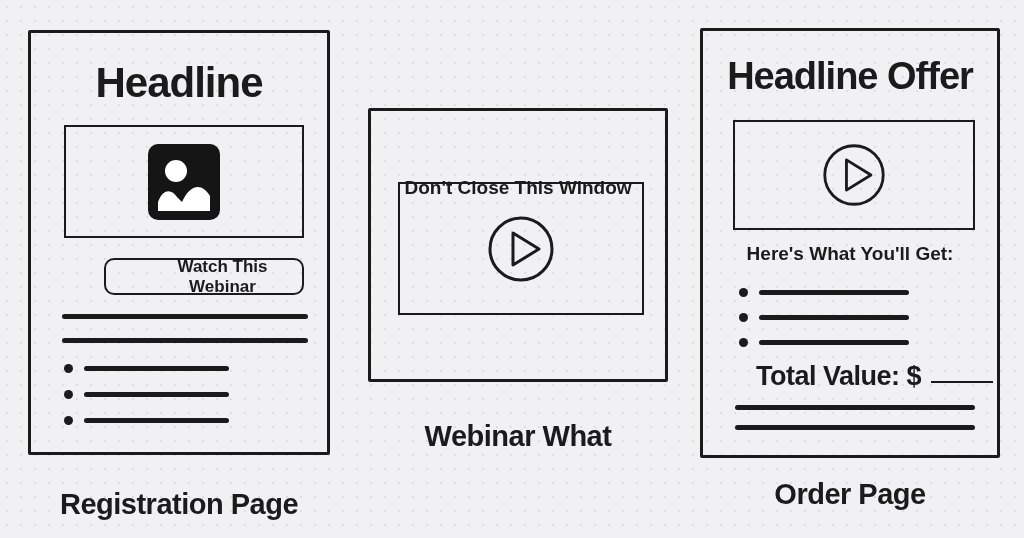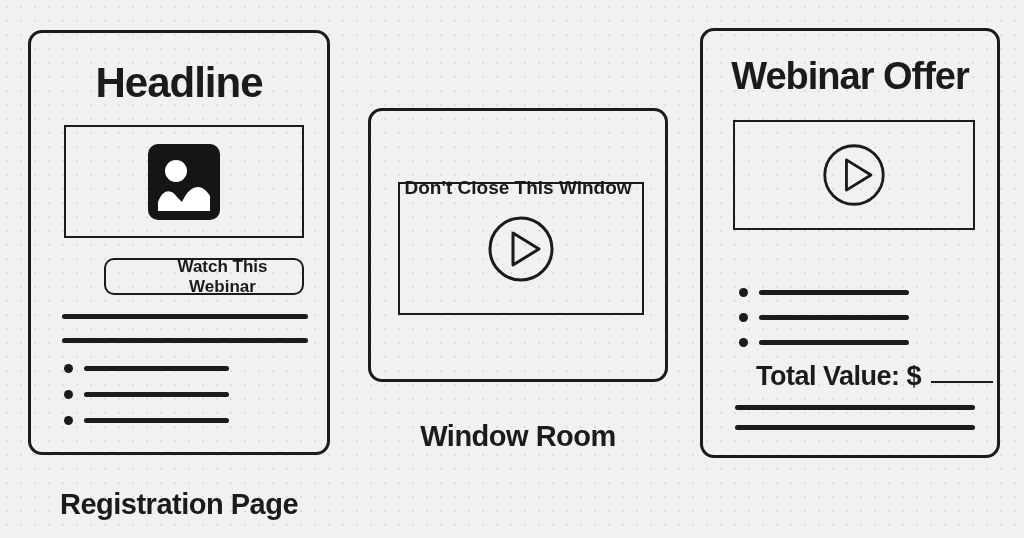--- a/index.html
+++ b/index.html
@@ -15,21 +15,21 @@
   }
   .stage{
     position:relative;width:1024px;height:538px;
     background-color:var(--background);
     background-image:radial-gradient(circle, rgba(130,130,150,0.18) 1px, transparent 1.2px);
     background-size:14px 14px;
   }
   .panel{
     position:absolute;
     border:3px solid var(--ink);
-    border-radius:14px;
+    border-radius:2px;
     background:transparent;
   }
   .panel-reg{left:28px;top:30px;width:302px;height:425px;}
   .panel-web{left:368px;top:108px;width:300px;height:274px;}
   .panel-ord{left:700px;top:28px;width:300px;height:430px;}
 
   .big-title{
     position:absolute;left:0;width:100%;
     text-align:center;font-weight:700;letter-spacing:-1px;
   }
@@ -147,34 +147,35 @@
 
     <div class="frame-box web-video-box">
       <span class="play-icon">
         <svg width="70" height="70" viewBox="0 0 70 70">
           <circle cx="35" cy="35" r="31" fill="none" stroke="#1b1b1b" stroke-width="3"></circle>
           <polygon points="27,19 53,35 27,51" fill="none" stroke="#1b1b1b" stroke-width="3" stroke-linejoin="round"></polygon>
         </svg>
       </span>
     </div>
   </section>
-  <div class="caption cap-web">Window Room</div>
+  <div class="caption cap-web">Webinar What</div>
 
   <section class="panel panel-ord">
-    <h1 class="big-title offer-title">Webinar Offer</h1>
+    <h1 class="big-title offer-title">Headline Offer</h1>
 
     <div class="frame-box ord-video-box">
       <span class="play-icon">
         <svg width="66" height="66" viewBox="0 0 70 70">
           <circle cx="35" cy="35" r="31" fill="none" stroke="#1b1b1b" stroke-width="3"></circle>
           <polygon points="27,19 53,35 27,51" fill="none" stroke="#1b1b1b" stroke-width="3" stroke-linejoin="round"></polygon>
         </svg>
       </span>
     </div>
 
+    <div class="small-heading ord-subtitle">Here's What You'll Get:</div>
 
     <div class="bullet-row ord-b1">
       <span class="bullet-dot"></span>
       <span class="bullet-line"></span>
     </div>
     <div class="bullet-row ord-b2">
       <span class="bullet-dot"></span>
       <span class="bullet-line"></span>
     </div>
     <div class="bullet-row ord-b3">
@@ -183,14 +184,15 @@
     </div>
 
     <div class="total-row">
       <span>Total Value: $</span>
       <span class="blank-underline"></span>
     </div>
 
     <div class="ph-line ord-line1"></div>
     <div class="ph-line ord-line2"></div>
   </section>
+  <div class="caption cap-ord">Order Page</div>
 
 </div>
 
 </body></html>

